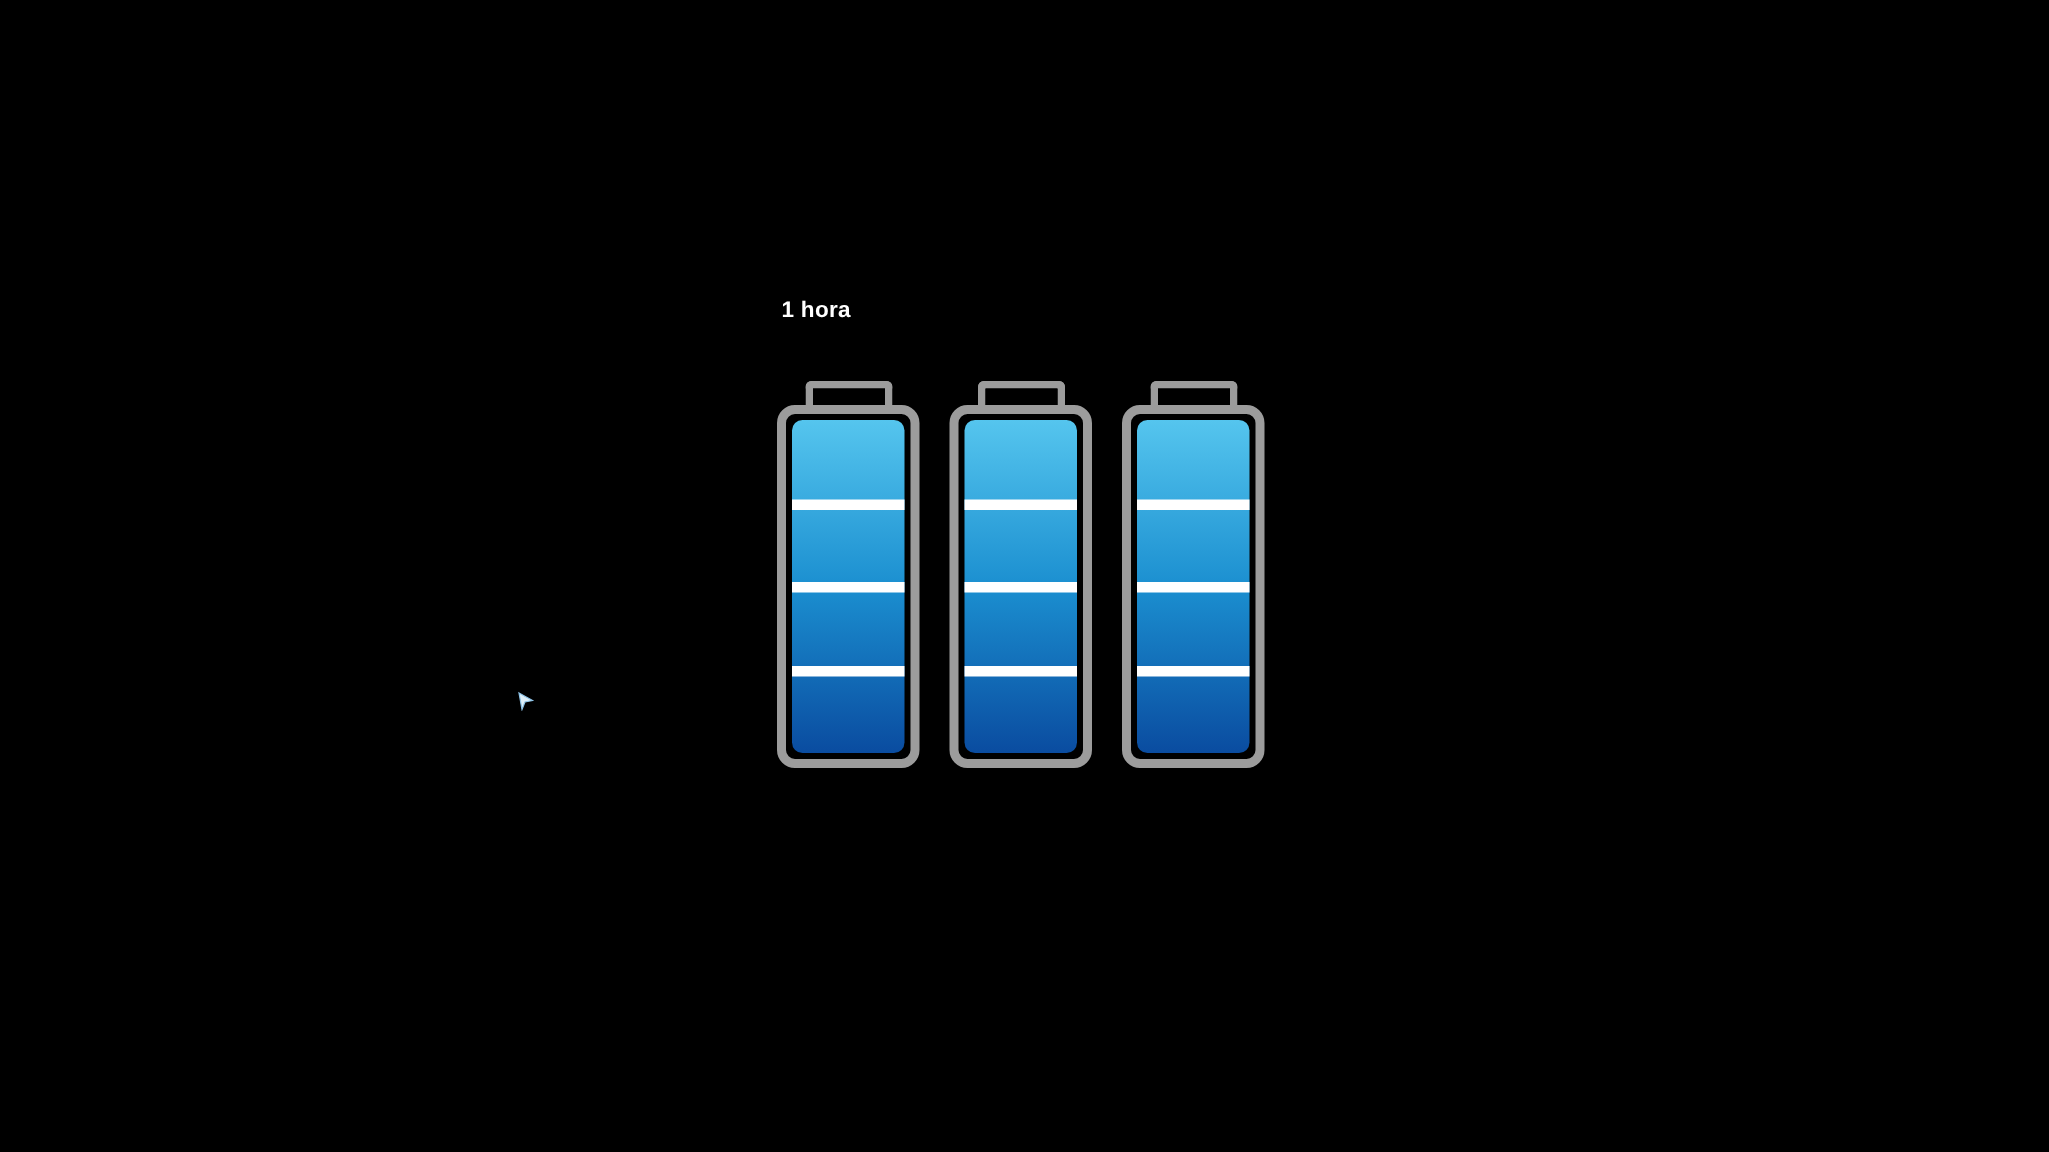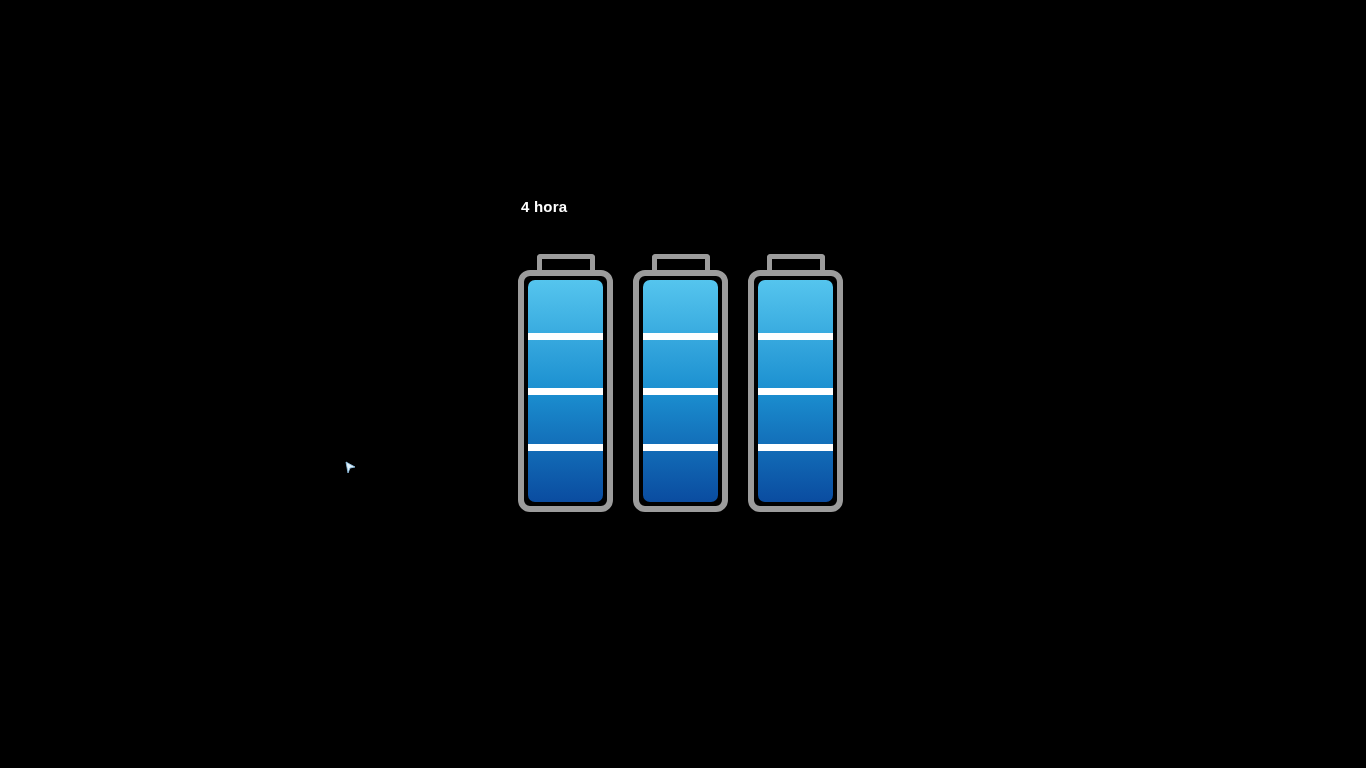--- a/index.html
+++ b/index.html
@@ -83,21 +83,21 @@
     top: 461px;
     width: 13px;
     height: 13px;
   }
 </style>
 </head>
 <body>
 
 <div id="screen">
 
-  <div class="time-label">4 hora</div>
+  <div class="time-label">1 hora</div>
 
   <div class="battery-row">
   <div class="battery">
     <div class="cap"></div>
     <div class="body">
       <div class="fill">
         <div class="sep s1"></div>
         <div class="sep s2"></div>
         <div class="sep s3"></div>
       </div>

